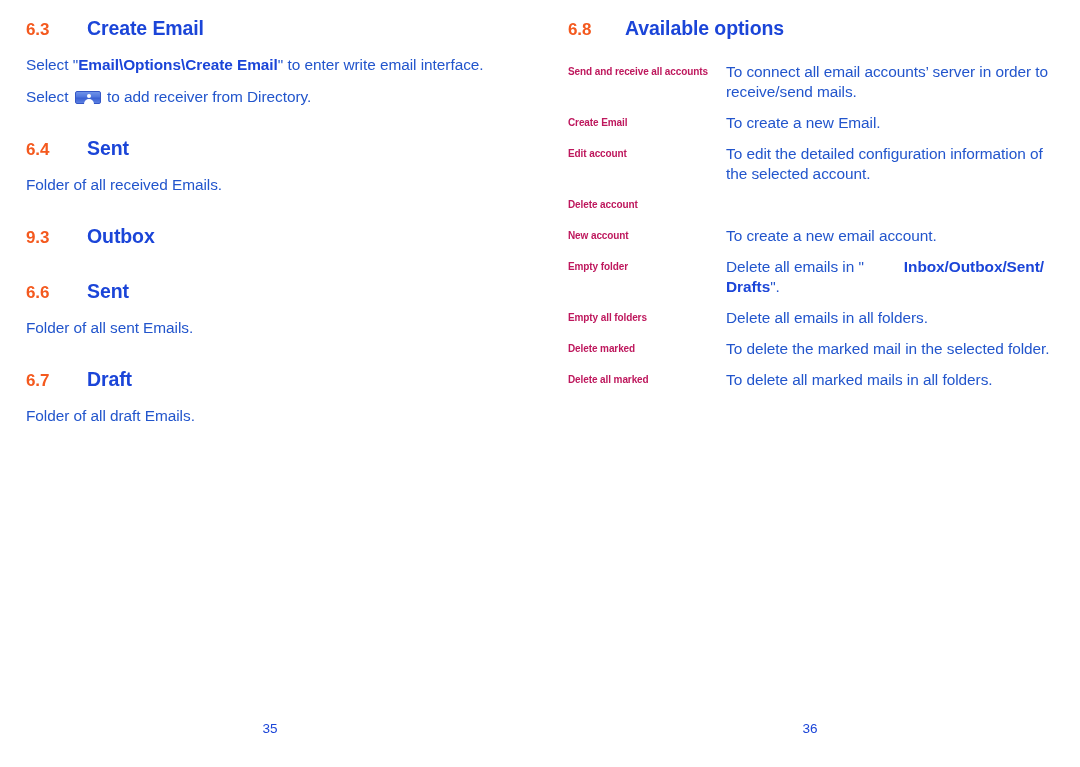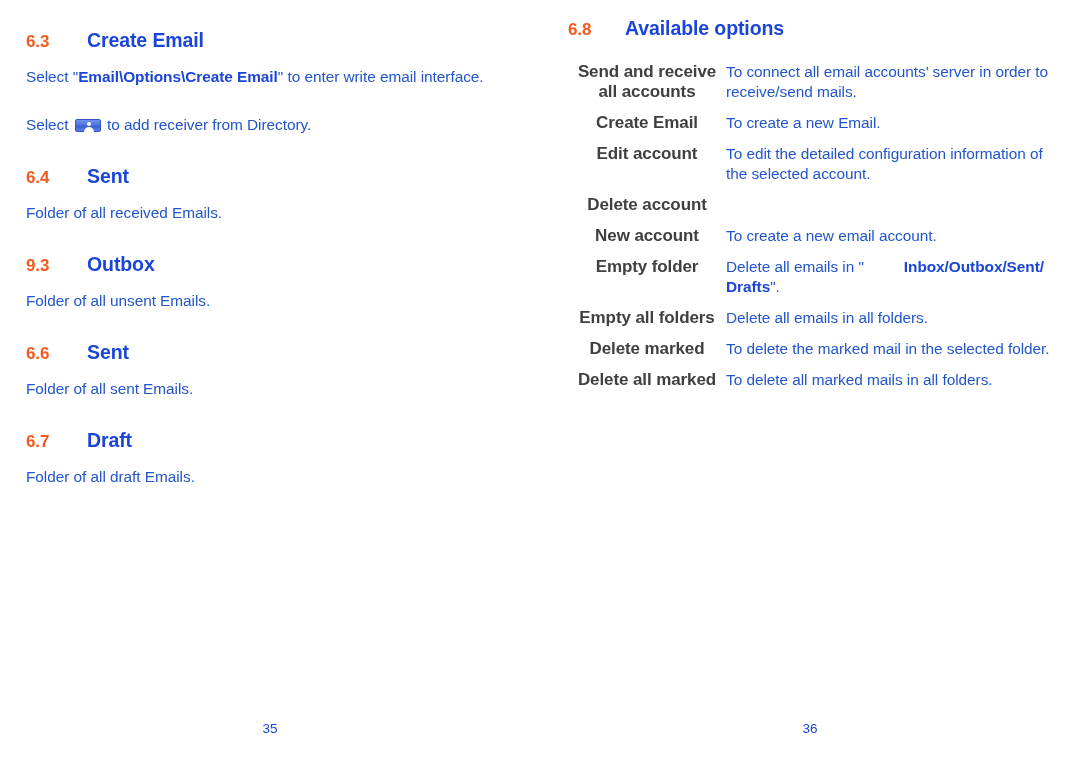--- a/index.html
+++ b/index.html
@@ -23,21 +23,21 @@
   }
 
   .page {
     position: absolute;
     top: 0;
     height: 767px;
   }
   .page-left  { left: 0;   width: 540px; }
   .page-right { left: 540px; width: 540px; }
 
-  .page-body-left  { position: absolute; left: 26px; top: 28px; width: 485px; }
+  .page-body-left  { position: absolute; left: 26px; top: 16px; width: 485px; }
   .page-body-right { position: absolute; left: 28px; top: 16px; width: 495px; }
 
   
   .heading {
     display: flex;
     align-items: baseline;
     font-weight: bold;
     font-size: 19.5px;
     line-height: 24px;
     margin: 0;
@@ -58,21 +58,21 @@
   .sec-n { margin-top: 29px; }
 
   
   .para {
     font-size: 15.4px;
     line-height: 20px;
     color: #2255cc;
     margin: 13px 0 0 0;
     letter-spacing: -0.05px;
   }
-  .para.tight { margin-top: 28px; }
+  .para.tight { margin-top: 12px; }
   .para b { font-weight: bold; color: #1b45d8; }
 
   .inline-icon {
     display: inline-block;
     vertical-align: -2px;
     width: 26px;
     height: 13px;
     margin: 0 2px;
     border-radius: 2px;
     background: linear-gradient(to bottom, #6f92e8 0%, #4f76de 45%, #3a60d2 55%, #5b80e2 100%);
@@ -107,25 +107,24 @@
   .opt-row {
     display: flex;
     align-items: flex-start;
     margin-bottom: 11px;
   }
   .opt-row:last-child { margin-bottom: 3px; }
   .opt-term {
     flex: 0 0 158px;
     width: 158px;
     font-weight: bold;
-    font-size: 17px;
+    font-size: 10px;
     line-height: 20px;
-    color: #404040;
+    color: #be185d;
     letter-spacing: -0.1px;
-    text-align: center;
   }
   .opt-desc {
     flex: 1 1 auto;
     font-size: 15.4px;
     line-height: 20px;
     color: #2255cc;
     letter-spacing: -0.05px;
   }
   .opt-desc b { font-weight: bold; color: #1b45d8; padding-left: 40px; }
 
@@ -160,21 +159,20 @@
       <div class="heading sec-n">
         <span class="num">6.4</span>
         <span class="ttl">Sent</span>
       </div>
       <p class="para">Folder of all received Emails.</p>
 
       <div class="heading sec-n">
         <span class="num">9.3</span>
         <span class="ttl">Outbox</span>
       </div>
-      <p class="para">Folder of all unsent Emails.</p>
 
       <div class="heading sec-n">
         <span class="num">6.6</span>
         <span class="ttl">Sent</span>
       </div>
       <p class="para">Folder of all sent Emails.</p>
 
       <div class="heading sec-n">
         <span class="num">6.7</span>
         <span class="ttl">Draft</span>

